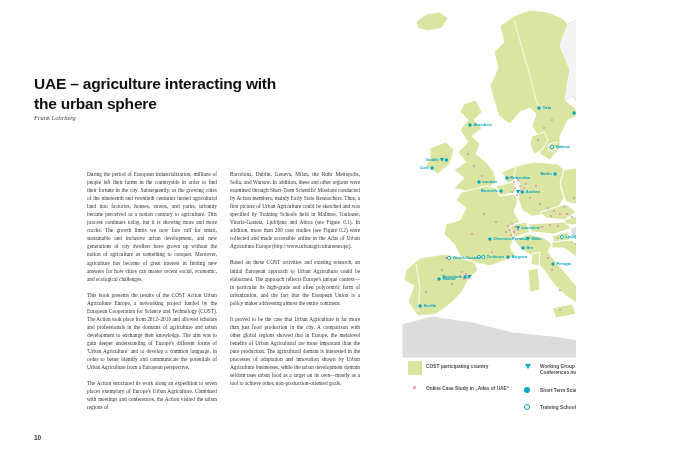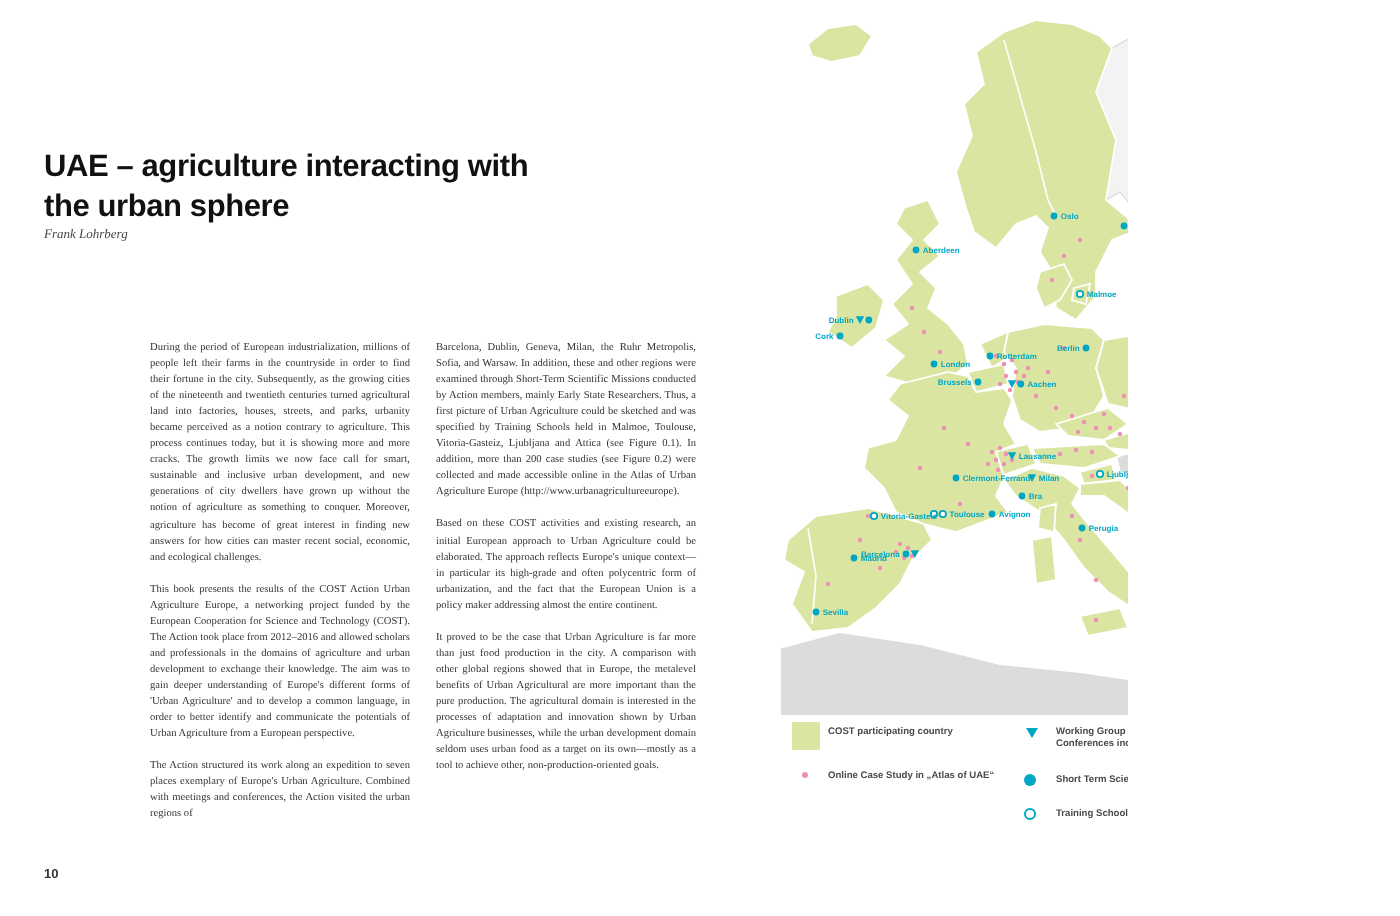--- a/index.html
+++ b/index.html
@@ -1,17 +1,17 @@
 <!DOCTYPE html>
 <html><head>
 <meta charset="utf-8">
 <style>
   html,body{margin:0;padding:0;background:#fff;}
   .spread{position:relative;width:564px;height:458px;background:#fff;overflow:hidden;
-          font-family:"Liberation Sans",sans-serif;color:#222;}
+          font-family:"Liberation Sans",sans-serif;color:#222;margin-left:12px;}
   
   .title{position:absolute;left:22px;top:64px;width:248px;font-size:15.5px;font-weight:bold;
          line-height:1.28;letter-spacing:-0.2px;color:#111;}
   .author{position:absolute;left:22px;top:114px;font-family:"Liberation Serif",serif;
           font-style:italic;font-size:6.5px;color:#444;}
   .columns{position:absolute;left:75px;top:170px;width:274px;display:flex;gap:13px;}
   .col{width:130px;font-family:"Liberation Serif",serif;font-size:5.3px;line-height:1.52;
        text-align:justify;color:#333;}
   .col p{margin:0 0 8px 0;}
   .pagenum{position:absolute;font-size:6.5px;font-weight:bold;color:#333;}

